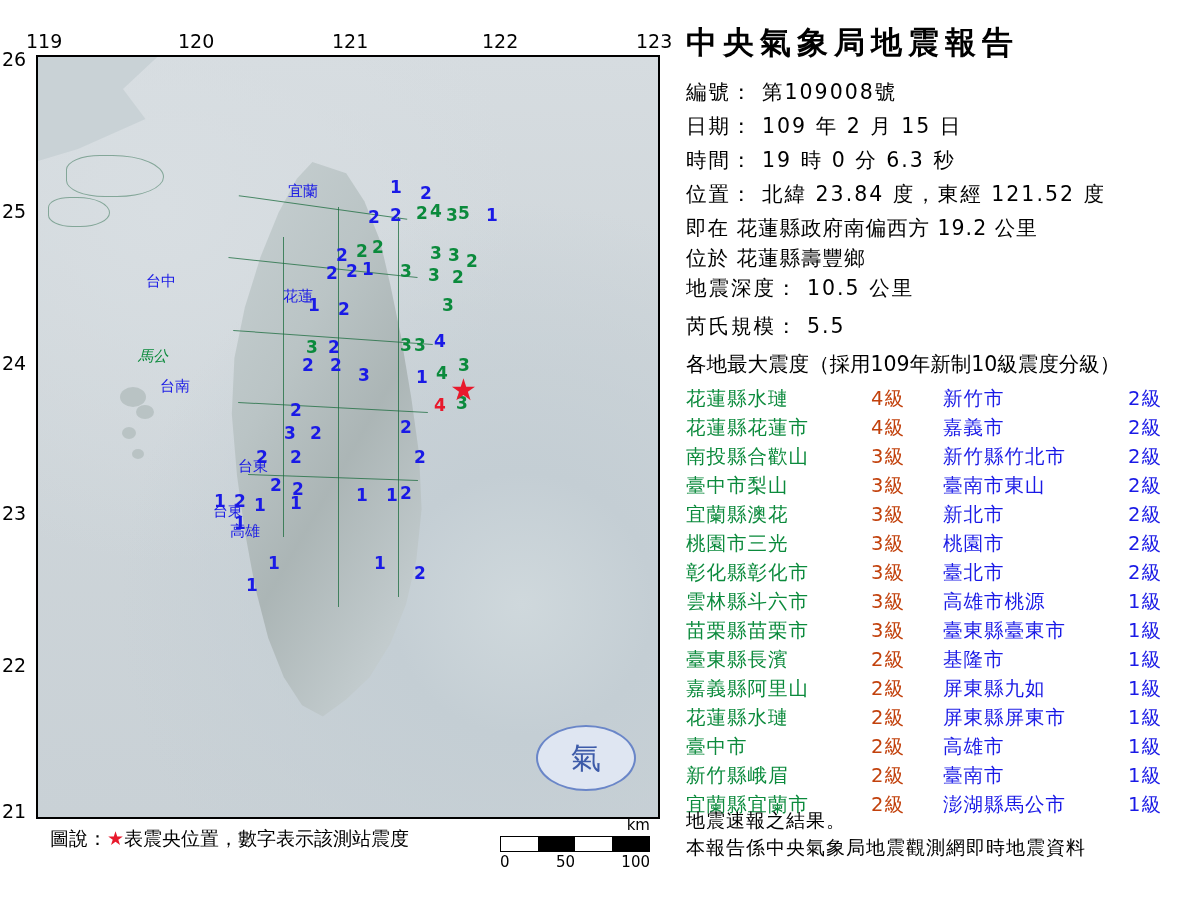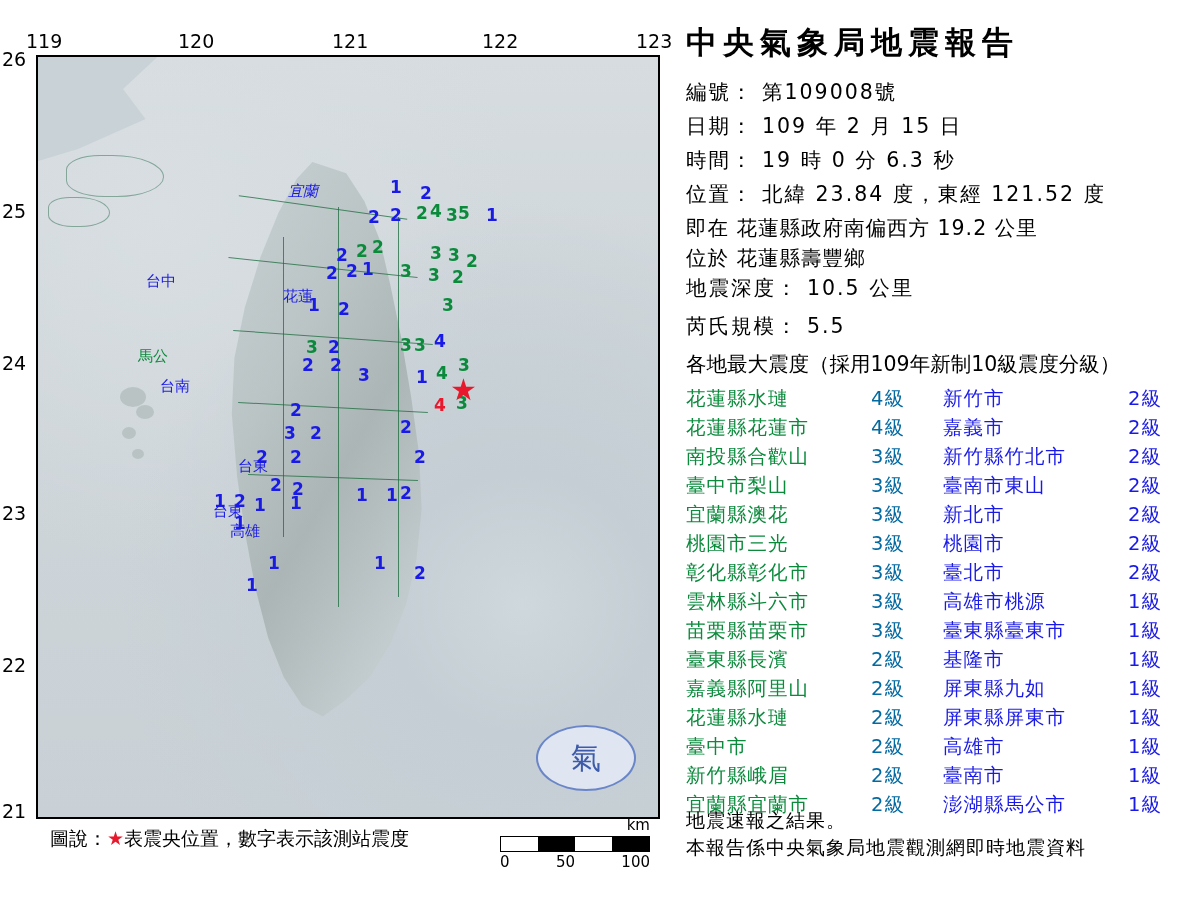--- a/index.html
+++ b/index.html
@@ -91,21 +91,21 @@
     font-family:"DejaVu Sans",sans-serif;
   }
   .meta-line{font-size:20.5px;letter-spacing:2px;margin:6px 0;white-space:nowrap;}
   .sub-line{font-size:20.5px;letter-spacing:1px;margin:2px 0 2px 0;white-space:nowrap;}
   #intensity-header{font-size:20.5px;letter-spacing:0px;margin:10px 16px 6px 0;white-space:nowrap;}
   #intensity-table{width:100%;border-collapse:collapse;}
   #intensity-table td{
     font-size:19.5px;padding:1px 0;white-space:nowrap;letter-spacing:1px;
   }
   td.place-l{color:#0b8a3c;width:185px;}
-  td.lvl-l{color:#0369a1;width:72px;}
+  td.lvl-l{color:#c2410c;width:72px;}
   td.place-r{color:#1a1ae6;width:185px;}
   td.lvl-r{color:#1a1ae6;}
   #footer{
     position:absolute;left:0;bottom:38px;font-size:19px;line-height:1.45;letter-spacing:1px;
   }
 </style>
 </head>
 <body>
 
 <div id="map-panel">
@@ -204,24 +204,24 @@
         <div class="num n-blue" style="left: 216px; top: 440px;">1</div>
         <div class="num n-blue" style="left: 252px; top: 438px;">1</div>
         <div class="num n-blue" style="left: 196px; top: 458px;">1</div>
         <div class="num n-blue" style="left: 230px; top: 498px;">1</div>
         <div class="num n-blue" style="left: 336px; top: 498px;">1</div>
         <div class="num n-blue" style="left: 376px; top: 508px;">2</div>
         <div class="num n-blue" style="left: 208px; top: 520px;">1</div>
       </div>
 
     <div id="cities">
-        <div class="city" style="left: 250px; top: 125px; font-style: italic;">宜蘭</div>
+        <div class="city" style="left: 250px; top: 125px;">宜蘭</div>
         <div class="city" style="left: 108px; top: 215px;">台中</div>
         <div class="city" style="left: 245px; top: 230px;">花蓮</div>
-        <div class="city city-g" style="left: 100px; top: 290px;">馬公</div>
+        <div class="city city-g" style="left: 100px; top: 290px; font-style: italic;">馬公</div>
         <div class="city" style="left: 122px; top: 320px;">台南</div>
         <div class="city" style="left: 175px; top: 445px;">台東</div>
         <div class="city" style="left: 200px; top: 400px;">台東</div>
         <div class="city" style="left: 192px; top: 465px;">高雄</div>
       </div>
 
     <div id="epicenter" style="left:412px;top:318px;">★</div>
 
     <div id="logo-oval">
       <span class="glyph">氣</span>

